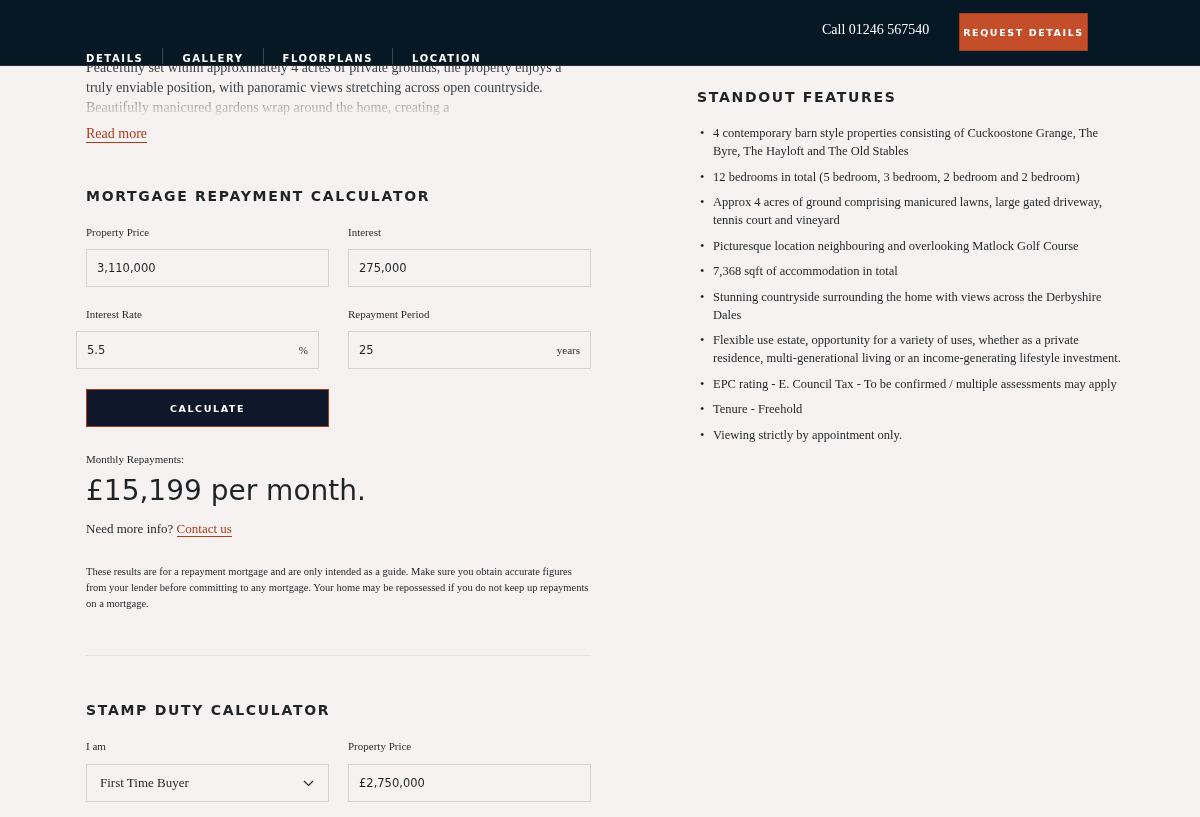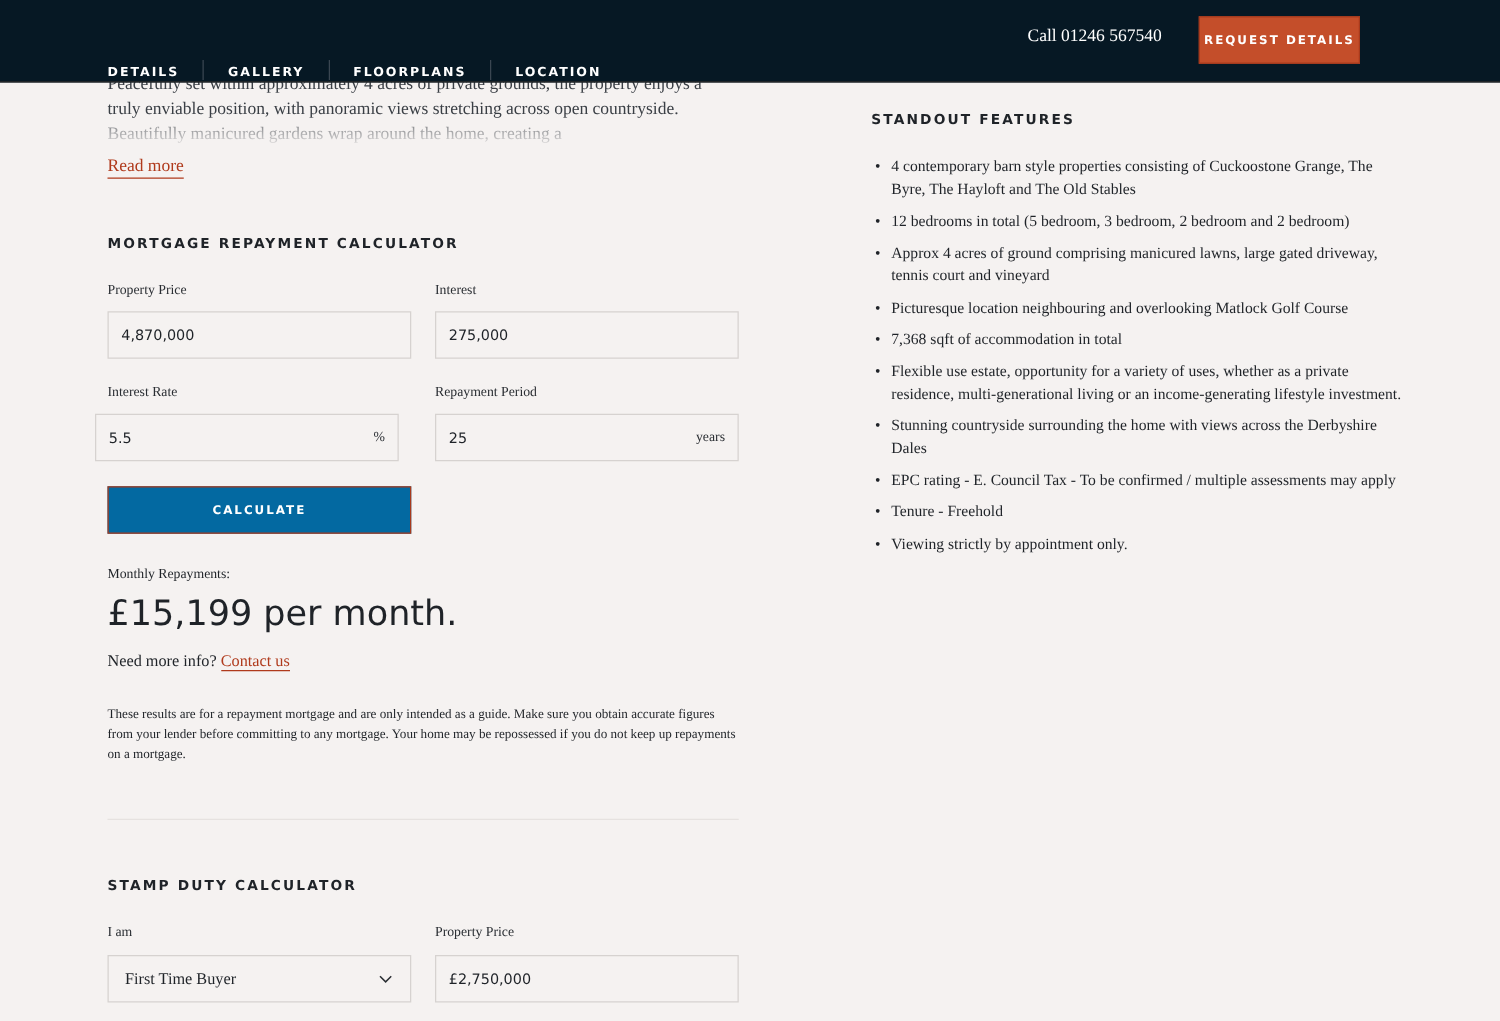--- a/index.html
+++ b/index.html
@@ -41,37 +41,37 @@
     position: absolute; left: 86px; top: 96px; width: 505px; height: 24px;
     background: linear-gradient(to bottom, rgba(245,242,241,0.3), rgba(245,242,241,1));
   }
   .readmore {
     position: absolute; left: 86px; top: 125px;
     font-family: "Liberation Serif", serif; font-size: 14px; color: #b03a1c;
     border-bottom: 1px solid #b03a1c; line-height: 17px; cursor: pointer;
   }
   .section-title {
     position: absolute; font-family: "DejaVu Sans", "Liberation Sans", sans-serif;
-    font-size: 11px; font-weight: bold; letter-spacing: 1.7px; color: #1f2328;
+    font-size: 14px; font-weight: bold; letter-spacing: 1.7px; color: #1f2328;
   }
   .label {
     position: absolute; font-family: "Liberation Serif", serif; font-size: 11px; color: #2a2e33;
   }
   .field {
     position: absolute; width: 243px; height: 38px; border: 1px solid #d6d2d0;
     background: #f5f2f1; display: flex; align-items: center; padding: 0 10px;
     font-family: "DejaVu Sans", "Liberation Sans", sans-serif; font-size: 11.5px; color: #1f2328;
     cursor: text;
   }
   .field .suffix {
     margin-left: auto; font-family: "Liberation Serif", serif; font-size: 11px; color: #2a2e33;
   }
   .calc-btn {
     position: absolute; left: 86px; top: 389px; width: 243px; height: 38px;
-    background: #0369a1; border: 1px solid #a83a1c; color: #fff;
+    background: #0f172a; border: 1px solid #a83a1c; color: #fff;
     font-family: "DejaVu Sans", "Liberation Sans", sans-serif; font-size: 9.5px; font-weight: bold;
     letter-spacing: 1.6px; display: flex; align-items: center; justify-content: center; cursor: pointer;
   }
   .monthly-label { position: absolute; left: 86px; top: 453px; font-family: "Liberation Serif", serif; font-size: 11px; }
   .monthly-value {
     position: absolute; left: 86px; top: 474px; font-family: "DejaVu Sans", "Liberation Sans", sans-serif;
     font-size: 28px; color: #1f2328;
   }
   .more-info { position: absolute; left: 86px; top: 521px; font-family: "Liberation Serif", serif; font-size: 13px; }
   .more-info a { color: #b03a1c; border-bottom: 1px solid #b03a1c; text-decoration: none; cursor: pointer; }
@@ -109,21 +109,21 @@
     <span class="nav-item">LOCATION</span>
   </div>
   <span class="phone">Call 01246 567540</span>
   <div class="req-btn">REQUEST DETAILS</div>
 </div>
 
 <div class="section-title" style="left:86px; top:188px;text-align:right;">MORTGAGE REPAYMENT CALCULATOR</div>
 
 <div class="label" style="left:86px; top:226px;">Property Price</div>
 <div class="field" style="left:86px; top:249px;">
-  <span>4,870,000</span>
+  <span>3,110,000</span>
 </div>
 
 <div class="label" style="left:348px; top:226px;">Interest</div>
 <div class="field" style="left:348px; top:249px;">
   <span>275,000</span>
 </div>
 
 <div class="label" style="left:86px; top:308px;">Interest Rate</div>
 <div class="field" style="left:76px; top:331px;">
   <span>5.5</span>
@@ -167,18 +167,18 @@
   <span>£2,750,000</span>
 </div>
 
 <div class="section-title features-title">STANDOUT FEATURES</div>
 <ul class="features">
   <li>4 contemporary barn style properties consisting of Cuckoostone Grange, The Byre, The Hayloft and The Old Stables</li>
   <li>12 bedrooms in total (5 bedroom, 3 bedroom, 2 bedroom and 2 bedroom)</li>
   <li>Approx 4 acres of ground comprising manicured lawns, large gated driveway, tennis court and vineyard</li>
   <li>Picturesque location neighbouring and overlooking Matlock Golf Course</li>
   <li>7,368 sqft of accommodation in total</li>
+  <li>Stunning countryside surrounding the home with views across the Derbyshire Dales</li>
   <li>Flexible use estate, opportunity for a variety of uses, whether as a private residence, multi-generational living or an income-generating lifestyle investment.</li>
-  <li>Stunning countryside surrounding the home with views across the Derbyshire Dales</li>
   <li>EPC rating - E. Council Tax - To be confirmed / multiple assessments may apply</li>
   <li>Tenure - Freehold</li>
   <li>Viewing strictly by appointment only.</li>
 </ul>
 
 </body></html>

